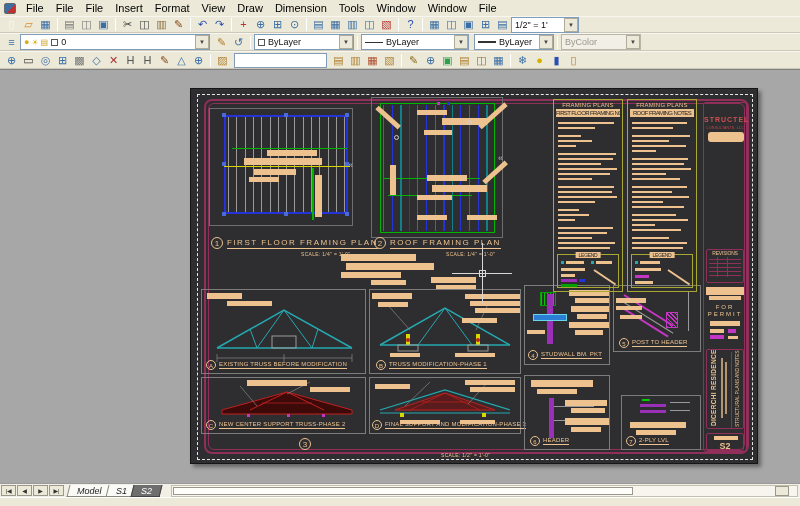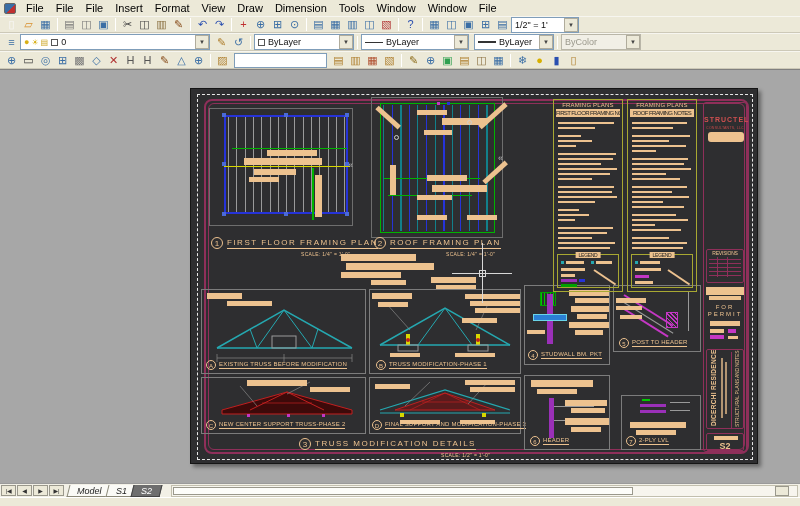--- a/index.html
+++ b/index.html
@@ -426,21 +426,20 @@
     <div class="tb" style="left:30px;top:42px;width:40px;height:4px"></div>
     <div class="tb" style="left:90px;top:42px;width:35px;height:4px"></div>
     <div class="dt" style="left:2px;bottom:3px">
       <span class="bub">D</span>
       <span class="dtt">FINAL SUPPORT AND MODIFICATION-PHASE 3</span>
     </div>
   </div>
 
   <div class="ptitle" style="left:108px;top:349px">
     <span class="bub">3</span>
-    <span class="txt">TRUSS MODIFICATION DETAILS</span>
   </div>
   <div class="scl" style="left:250px;top:363px">SCALE: 1/2" = 1'-0"</div>
 
   <div class="panel" style="left:333px;top:196px;width:86px;height:80px">
     <div class="hatchG" style="position:absolute;left:15px;top:6px;width:16px;height:14px;border:1px solid #00a000"></div>
     <div style="position:absolute;left:22px;top:8px;width:6px;height:50px;background:var(--purple)"></div>
     <div style="position:absolute;left:8px;top:28px;width:34px;height:7px;background:#2a7fd4;border:1px solid #6ad4e8"></div>
     <div class="tb" style="left:44px;top:4px;width:40px;height:6px"></div>
     <div class="tb" style="left:50px;top:12px;width:34px"></div>
     <div class="tb" style="left:46px;top:20px;width:38px;height:6px"></div>

